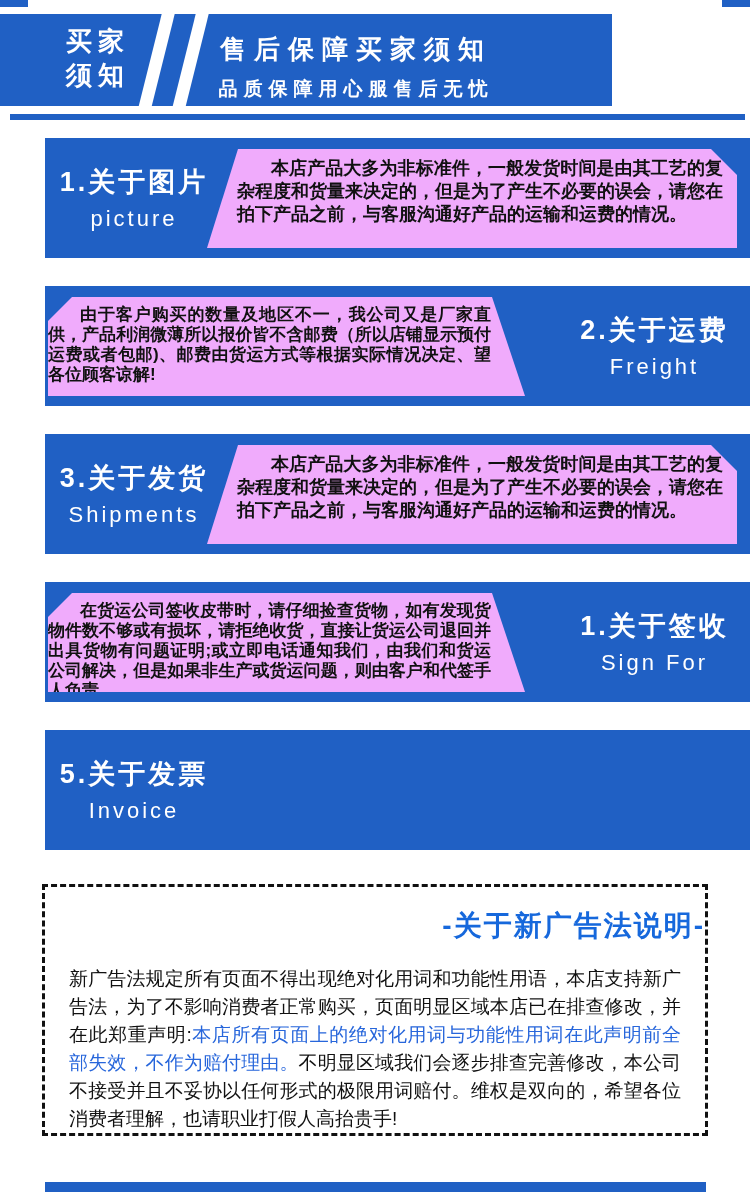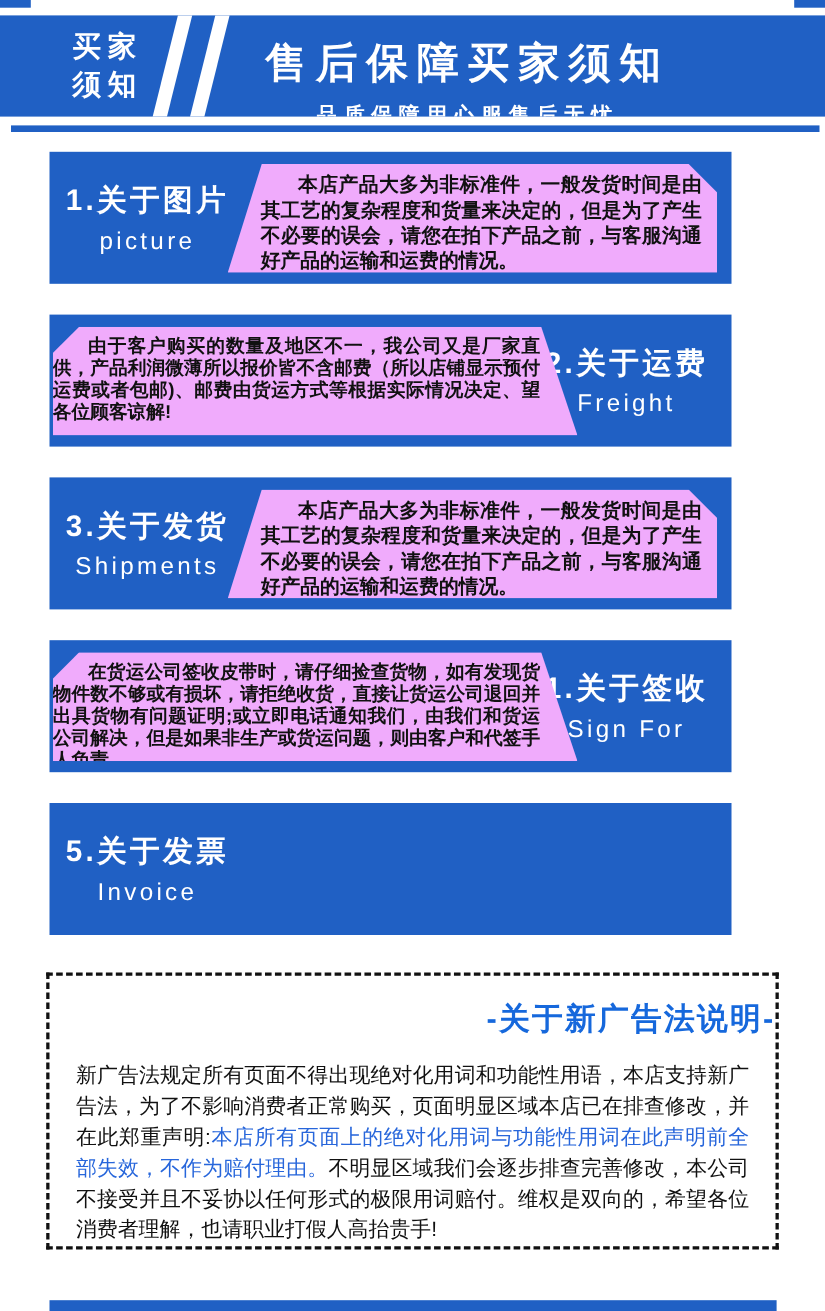--- a/index.html
+++ b/index.html
@@ -7,37 +7,37 @@
   .page {
     position:relative; width:750px; height:1192px; margin:0 auto;
     background:#ffffff; overflow:hidden;
     font-family:"Liberation Sans","DejaVu Sans",sans-serif;
     --banner-blue:#2060c4; --heading-blue:#1668dc; --inline-blue:#2766db;
   }
   .corner-mark { position:absolute; top:0; width:28px; height:7px; background:var(--banner-blue); }
   .corner-mark.left { left:0; } .corner-mark.right { right:0; }
 
   
-  .header { position:absolute; top:14px; left:0; width:750px; height:92px;
-    background:var(--banner-blue); overflow:hidden; }
+  .header { position:absolute; top:14px; left:0; width:612px; height:92px;
+    background:var(--banner-blue); overflow:hidden;font-family:Liberation Serif, serif; }
   .badge { position:absolute; left:50px; top:11px; width:96px; color:#fff;
     font-weight:bold; font-size:26px; line-height:34px; letter-spacing:6px;
     text-align:center; white-space:pre-line; }
   .stripe { position:absolute; top:-8px; height:110px; width:13px; background:#fff;
     transform:skewX(-14deg); }
   .stripe.s1 { left:150px; } .stripe.s2 { left:184px; }
   .titles { position:absolute; left:160px; right:60px; top:0; height:100%;
     text-align:center; color:#fff; }
-  .title { margin-top:18px; font-size:38px; font-weight:bold; letter-spacing:8px; }
+  .title { margin-top:18px; font-size:26px; font-weight:bold; letter-spacing:8px; }
   .subtitle { margin-top:9px; font-size:19px; font-weight:bold; letter-spacing:6px; }
   .thin-strip { position:absolute; top:114px; left:10px; width:735px; height:6px;
     background:var(--banner-blue); }
 
   
-  .content { position:absolute; top:138px; left:45px; width:620px; }
+  .content { position:absolute; top:138px; left:45px; width:705px; }
   .sec { position:relative; height:120px; margin-bottom:28px; background:var(--banner-blue); }
   .banner-title { position:absolute; top:50%; transform:translateY(-50%);
     color:#fff; text-align:center; }
   .sec-a .banner-title { left:4px; width:170px; }
   .sec-b .banner-title { right:8px; width:175px; }
   .banner-title .cn { font-size:27px; font-weight:bold; letter-spacing:3px; }
   .banner-title .en { margin-top:6px; font-size:22px; font-weight:normal; letter-spacing:3px; }
   .bubble { position:absolute; top:11px; bottom:10px; background:#f0abfc; overflow:hidden; }
   .sec-a .bubble { left:162px; right:13px;
     clip-path:polygon(31px 0, calc(100% - 26px) 0, 100% 26px, 100% 100%, 0 100%); }

